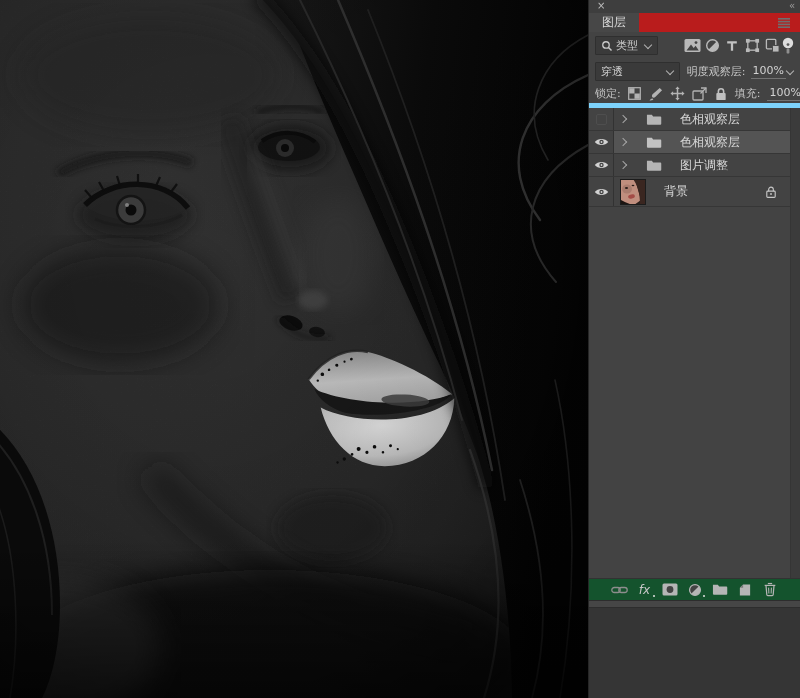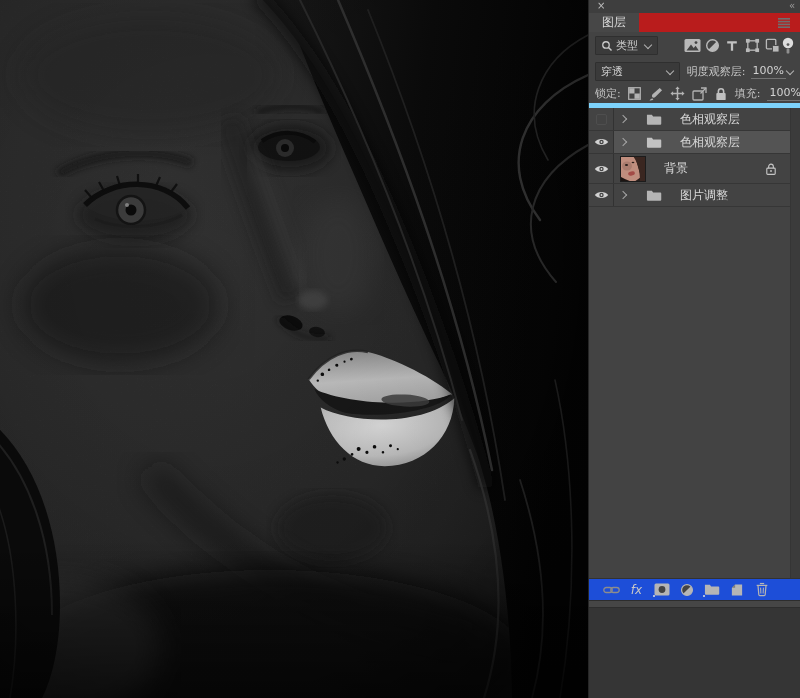--- a/index.html
+++ b/index.html
@@ -51,21 +51,21 @@
             border-right:1px solid rgba(0,0,0,.25);}
   .eye-empty{width:11px;height:11px;border:1px solid #4e4e4e;border-radius:2px;}
   .row-main{flex:1;display:flex;align-items:center;gap:18px;padding-left:6px;min-width:0;}
   .layer-row.selected .row-main{background:#545454;}
   .layer-name{font-size:12px;color:#d8d8d8;white-space:nowrap;overflow:hidden;}
   .thumb{width:26px;height:26px;flex:none;border:1px solid #1c1c1c;background:#241d1b;}
   .bg-lock{margin-left:auto;margin-right:12px;display:flex;align-items:center;}
   .list-empty{flex:1;}
   
   .panel-footer{height:22px;flex:none;border-top:1px solid #323232;display:flex;align-items:center;
-                padding-left:14px;gap:8px;position:relative;background:#1d4ed8;}
+                padding-left:22px;gap:8px;position:relative;background:#14532d;}
   .panel-footer .icon-btn{width:17px;height:18px;}
   .fx-label{font-size:12px;font-style:italic;color:#c8c8c8;line-height:1;}
   .menu-dot{position:absolute;width:2px;height:2px;border-radius:50%;background:#e0e0e0;top:16px;}
   .dot-fx{left:64px;} .dot-adj{left:114px;}
   .resize-strip{height:8px;flex:none;background:#464646;border-top:1px solid #2d2d2d;border-bottom:1px solid #2d2d2d;}
   .dock-empty{flex:1;background:#353535;}
 </style>
 </head>
 <body>
 
@@ -364,20 +364,37 @@
             <div class="row-main">
               <span class="disc"></span>
               <svg width="16" height="13" viewBox="0 0 17 13">
                   <path d="M1,1.5 h5.2 l1.4,1.9 H15.3 a0.9,0.9 0 0 1 0.9,0.9 V11 a1,1 0 0 1 -1,1 H2 a1,1 0 0 1 -1,-1 Z" fill="#c2c2c2"></path>
                 </svg>
               <span class="layer-name">色相观察层</span>
             </div>
           </div>
 
 
+          <div class="layer-row">
+            <div class="eye-cell">
+              <svg width="15" height="10" viewBox="0 0 15 10">
+                  <path d="M0.8,5 C3.6,1.1 11.4,1.1 14.2,5 C11.4,8.9 3.6,8.9 0.8,5 Z" fill="#d2d2d2"></path>
+                  <circle cx="7.5" cy="5" r="2.2" fill="#434343"></circle>
+                  <circle cx="7.5" cy="5" r="0.9" fill="#d2d2d2"></circle>
+                </svg>
+            </div>
+            <div class="row-main">
+              <span class="disc"></span>
+              <svg width="16" height="13" viewBox="0 0 17 13">
+                  <path d="M1,1.5 h5.2 l1.4,1.9 H15.3 a0.9,0.9 0 0 1 0.9,0.9 V11 a1,1 0 0 1 -1,1 H2 a1,1 0 0 1 -1,-1 Z" fill="#b5b5b5"></path>
+                </svg>
+              <span class="layer-name">图片调整</span>
+            </div>
+          </div>
+
           <div class="layer-row bg-row">
             <div class="eye-cell">
               <svg width="15" height="10" viewBox="0 0 15 10">
                   <path d="M0.8,5 C3.6,1.1 11.4,1.1 14.2,5 C11.4,8.9 3.6,8.9 0.8,5 Z" fill="#d2d2d2"></path>
                   <circle cx="7.5" cy="5" r="2.2" fill="#434343"></circle>
                   <circle cx="7.5" cy="5" r="0.9" fill="#d2d2d2"></circle>
                 </svg>
             </div>
             <div class="row-main">
               <span class="thumb">
@@ -396,37 +413,20 @@
               <span class="bg-lock">
                 <svg width="14" height="14" viewBox="0 0 15 15">
                     <rect x="3" y="6.6" width="9" height="6.6" rx="1" fill="none" stroke="#c6c6c6" stroke-width="1.2"></rect>
                     <path d="M5,6.6 V4.8 a2.5,2.5 0 0 1 5,0 V6.6" fill="none" stroke="#c6c6c6" stroke-width="1.2"></path>
                     <circle cx="7.5" cy="9.7" r="1" fill="#c6c6c6"></circle>
                   </svg>
               </span>
             </div>
           </div>
 
-          <div class="layer-row">
-            <div class="eye-cell">
-              <svg width="15" height="10" viewBox="0 0 15 10">
-                  <path d="M0.8,5 C3.6,1.1 11.4,1.1 14.2,5 C11.4,8.9 3.6,8.9 0.8,5 Z" fill="#d2d2d2"></path>
-                  <circle cx="7.5" cy="5" r="2.2" fill="#434343"></circle>
-                  <circle cx="7.5" cy="5" r="0.9" fill="#d2d2d2"></circle>
-                </svg>
-            </div>
-            <div class="row-main">
-              <span class="disc"></span>
-              <svg width="16" height="13" viewBox="0 0 17 13">
-                  <path d="M1,1.5 h5.2 l1.4,1.9 H15.3 a0.9,0.9 0 0 1 0.9,0.9 V11 a1,1 0 0 1 -1,1 H2 a1,1 0 0 1 -1,-1 Z" fill="#b5b5b5"></path>
-                </svg>
-              <span class="layer-name">图片调整</span>
-            </div>
-          </div>
-
           <div class="list-empty"></div>
         </div>
         <div class="list-gutter"></div>
       </div>
 
       <div class="panel-footer">
         <span class="icon-btn">
           <svg width="17" height="10" viewBox="0 0 17 10">
               <rect x="0.8" y="2.5" width="8.4" height="5" rx="2.5" fill="none" stroke="#8d8d8d" stroke-width="1.3"></rect>
               <rect x="7.8" y="2.5" width="8.4" height="5" rx="2.5" fill="none" stroke="#8d8d8d" stroke-width="1.3"></rect>

